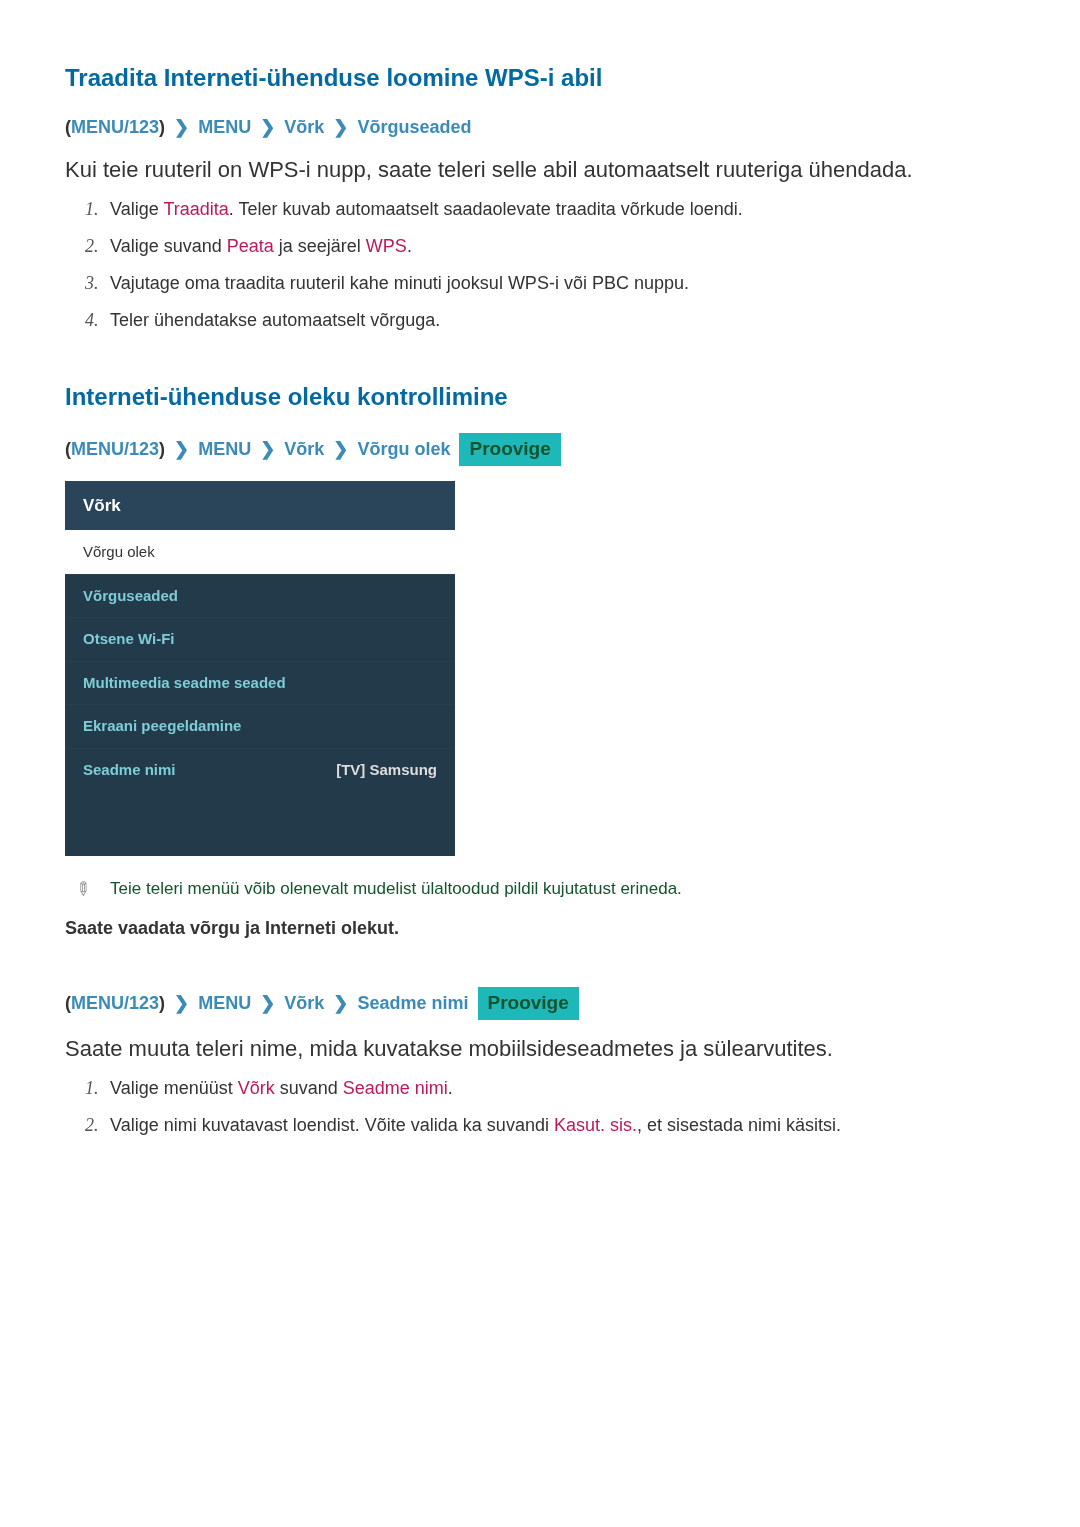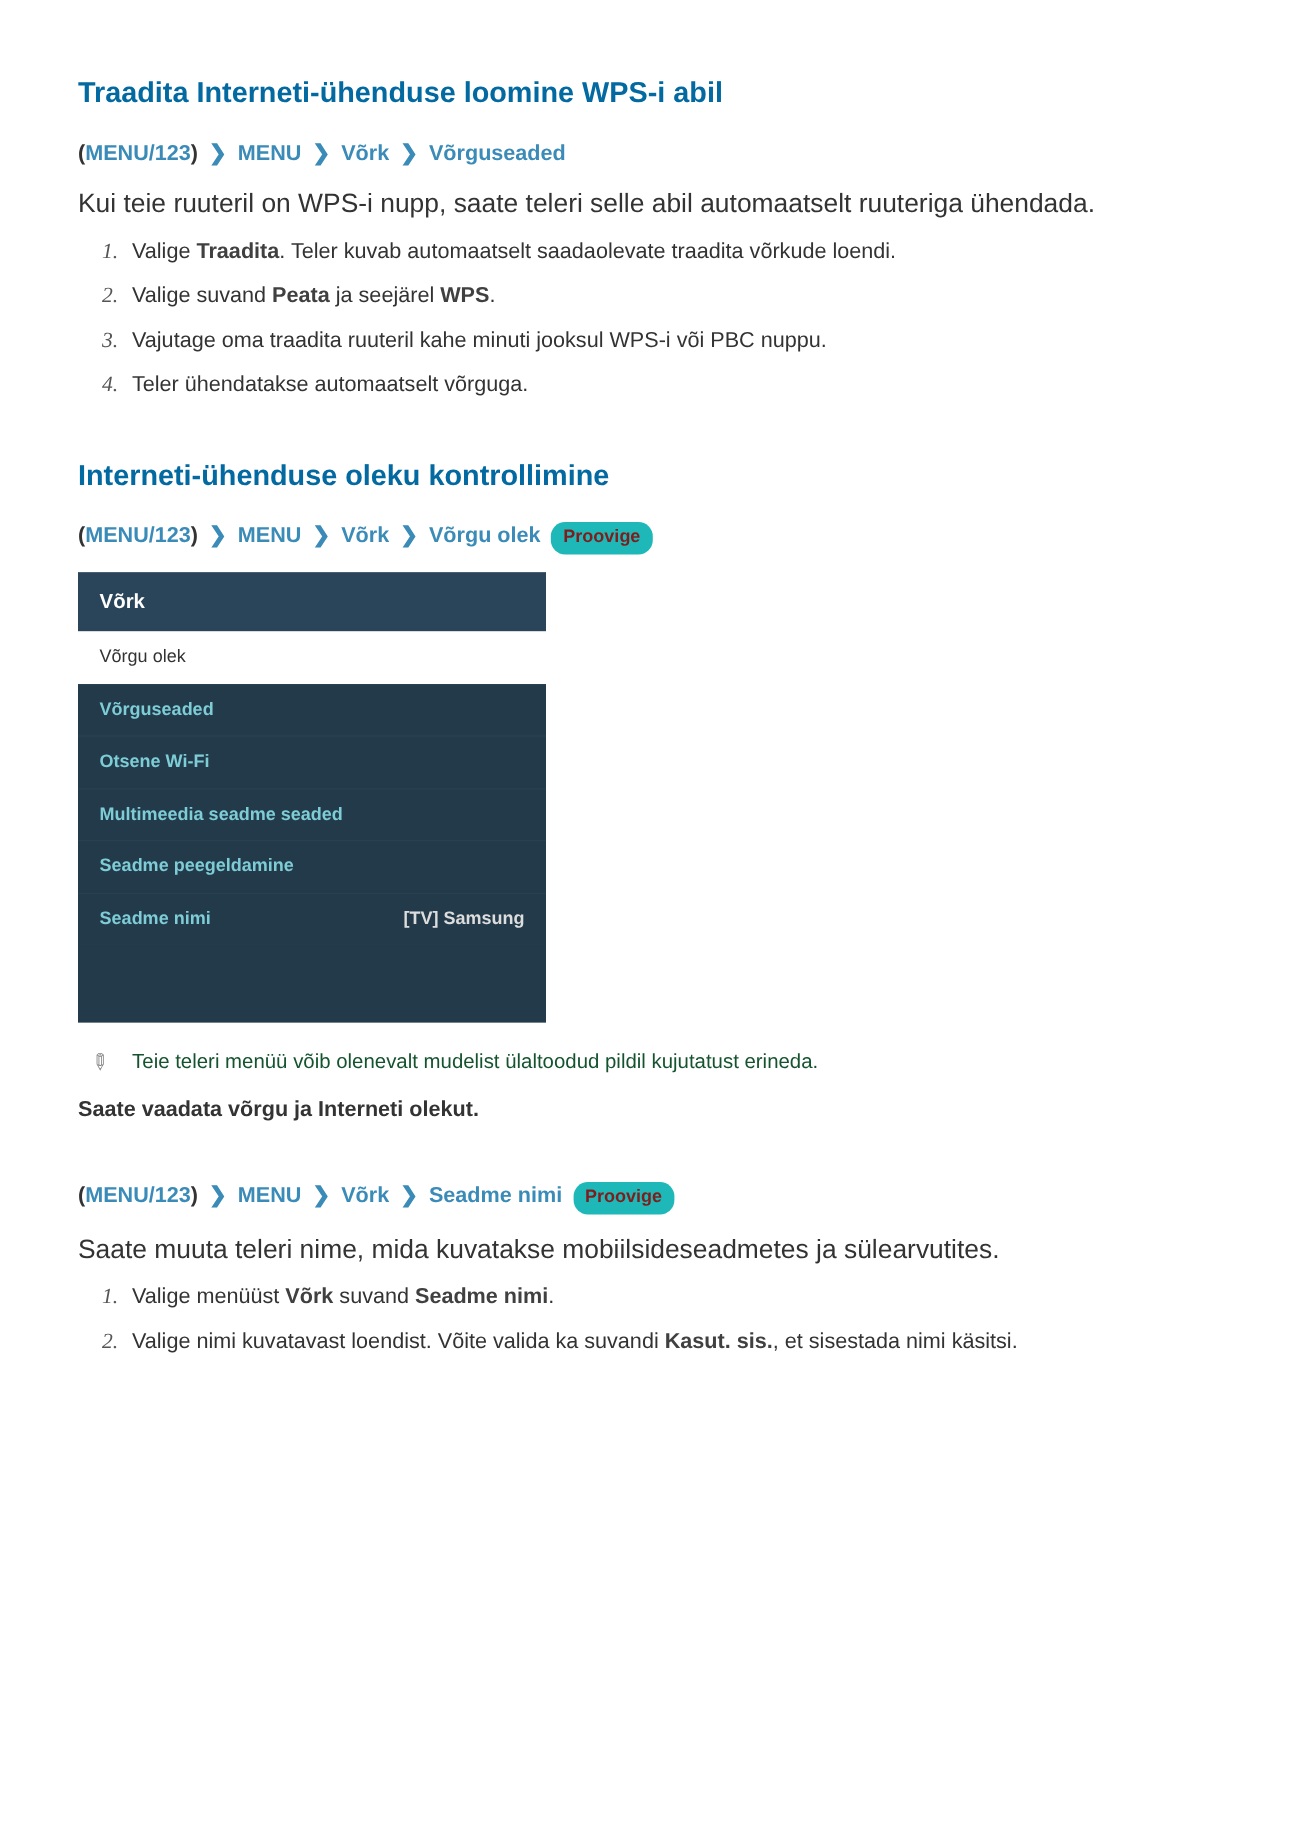--- a/index.html
+++ b/index.html
@@ -33,24 +33,24 @@
     }
     .chevron {
       display: inline-block;
       margin: 0 4px;
       color: #3a8bb8;
       font-weight: bold;
     }
     .badge {
       display: inline-block;
       background: #1eb8b8;
-      color: #7f1d1d;
-      border-radius: 12px;
+      color: #14532d;
+      border-radius: 0;
       padding: 2px 10px;
-      font-size: 15px;
+      font-size: 19px;
       font-weight: 600;
       margin-left: 4px;
     }
     .intro {
       color: #333;
       margin-bottom: 10px;
       font-size: 22px;
     }
     ol {
       list-style: none;
@@ -68,22 +68,22 @@
     }
     ol li::before {
       content: counter(item) ".";
       position: absolute;
       left: 0;
       font-style: italic;
       font-family: Georgia, serif;
       color: #555;
     }
     .highlight {
-      color: #404040;
-      font-weight: 700;
+      color: #be185d;
+      font-weight: 400;
     }
     .section {
       margin-bottom: 45px;
     }
     .menu-box {
       width: 390px;
       background: #2a4559;
       margin: 15px 0 20px 0;
     }
     .menu-header {
@@ -183,21 +183,21 @@
     <span>Võrgu olek</span>
     <span class="badge">Proovige</span>
   </div>
 
   <div class="menu-box">
     <div class="menu-header">Võrk</div>
     <div class="menu-item selected">Võrgu olek</div>
     <div class="menu-item">Võrguseaded</div>
     <div class="menu-item">Otsene Wi-Fi</div>
     <div class="menu-item">Multimeedia seadme seaded</div>
-    <div class="menu-item">Seadme peegeldamine</div>
+    <div class="menu-item">Ekraani peegeldamine</div>
     <div class="menu-item with-value">
       <span>Seadme nimi</span>
       <span class="value">[TV] Samsung</span>
     </div>
     <div class="menu-footer"></div>
   </div>
 
   <div class="note">
     <span class="note-icon">✎</span>
     <span class="note-text">Teie teleri menüü võib olenevalt mudelist ülaltoodud pildil kujutatust erineda.</span>

